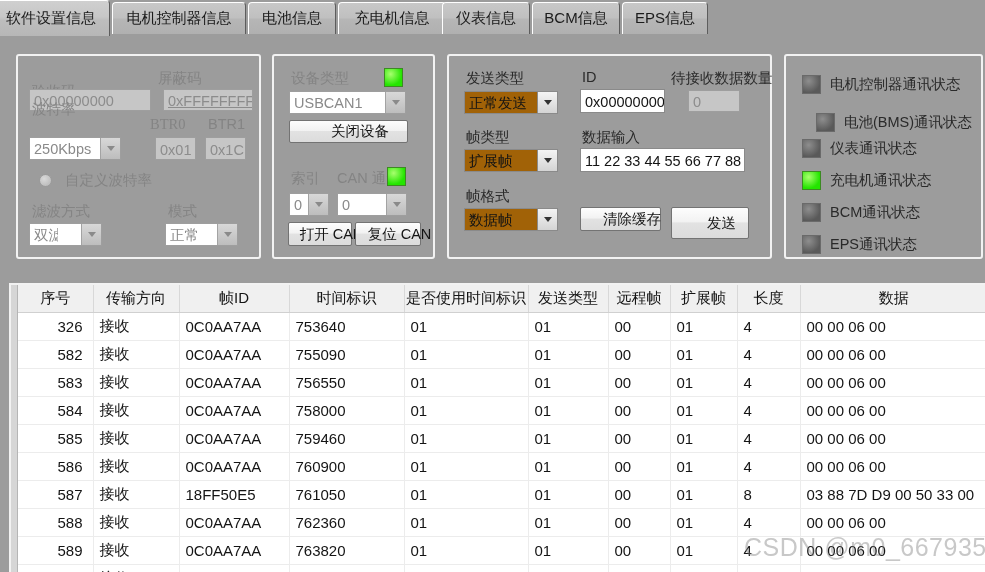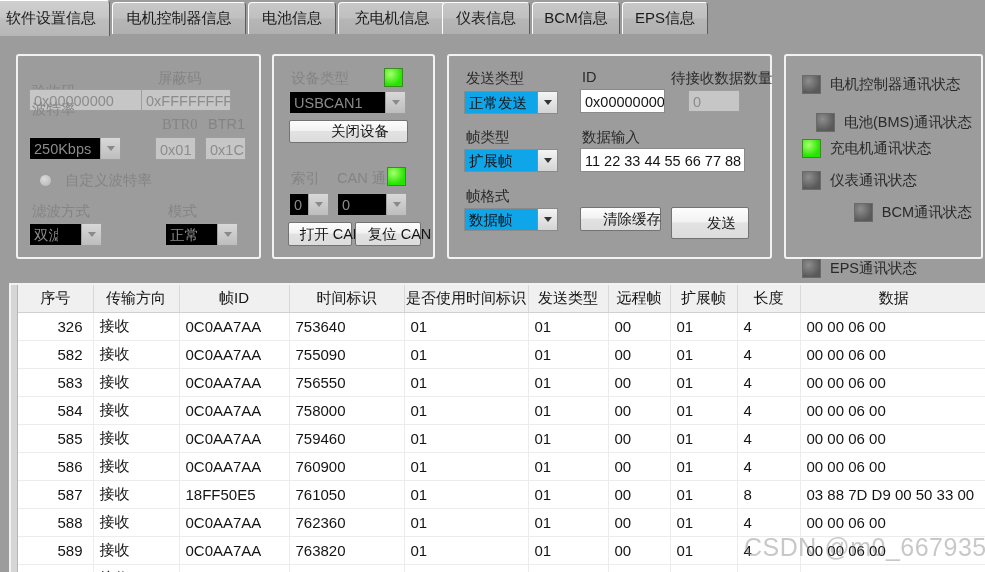--- a/index.html
+++ b/index.html
@@ -83,21 +83,21 @@
   }
   .txt.dim {
     background: #c6c6c6;
     border: 1px solid #9e9e9e;
     color: #8c8c8c;
   }
 
   .combo {
     position: absolute;
     box-sizing: border-box;
-    background: #0ea5e9;
+    background: #a16207;
     border: 1px solid #8a8a8a;
     font-size: 14.5px;
     color: #141414;
     display: flex;
     align-items: center;
     overflow: hidden;
   }
   .combo .cval {
     flex: 1;
     padding: 1px 3px 0 4px;
@@ -114,21 +114,21 @@
     justify-content: center;
   }
   .combo .carrow i {
     display: block;
     width: 0; height: 0;
     border-left: 4px solid transparent;
     border-right: 4px solid transparent;
     border-top: 5px solid #333;
   }
   .combo.dim {
-    background: #000000;
+    background: #ffffff;
     border: 1px solid #9e9e9e;
     color: #8a8a8a;
   }
   .combo.dim .carrow {
     background: linear-gradient(180deg,#d8d8d8,#bdbdbd);
     border-left: 1px solid #a3a3a3;
   }
   .combo.dim .carrow i { border-top-color: #8a8a8a; }
 
   .btn {
@@ -255,31 +255,31 @@
       <span>EPS信息</span>
     </div>
   </div>
 
 <div id="panelrow">
 
   <div class="groupbox" style="left:16px; top:18px; width:245px; height:205px;">
     <span class="lbl dim" style="left:14px; top:26px;">验收码</span>
     <div class="txt dim" style="left:11px; top:33px; width:122px; height:22px;">0x00000000</div>
     <span class="lbl dim" style="left:140px; top:13px;">屏蔽码</span>
-    <div class="txt dim" style="left:123px; top:33px; width:90px; height:22px;">0xFFFFFFFF</div>
+    <div class="txt dim" style="left:145px; top:33px; width:90px; height:22px;text-decoration:underline;">0xFFFFFFFF</div>
 
     <span class="lbl dim" style="left:14px; top:44px;">波特率</span>
     <div class="combo dim" style="left:11px; top:81px; width:92px; height:23px;">
       <span class="cval">250Kbps</span>
       <span class="carrow">
           <i></i>
         </span>
     </div>
 
-    <span class="lbl dim" style="left:144px; top:60px;font-family:Liberation Serif, serif;">BTR0</span>
+    <span class="lbl dim" style="left:132px; top:60px;font-family:Liberation Serif, serif;">BTR0</span>
     <div class="txt dim" style="left:137px; top:81px; width:41px; height:23px;">0x01</div>
     <span class="lbl dim" style="left:190px; top:60px;">BTR1</span>
     <div class="txt dim" style="left:187px; top:81px; width:41px; height:23px;">0x1C</div>
 
     <span class="radio" style="left:21px; top:118px;"></span>
     <span class="lbl dim" style="left:47px; top:115px;">自定义波特率</span>
 
     <span class="lbl dim" style="left:14px; top:146px;">滤波方式</span>
     <div class="combo dim" style="left:11px; top:167px; width:73px; height:23px;gap:23px;">
       <span class="cval">双滤波</span>
@@ -370,32 +370,32 @@
     <div id="statuslist" style="position:absolute; left:16px; top:12px;">
         <div style="display: flex; align-items: center; height: 32px;">
           <span class="led" style="position: relative; margin-right: 9px; flex: 0 0 auto;"></span>
           <span style="font-size: 14.5px; color: rgb(42, 42, 42); white-space: nowrap;">电机控制器通讯状态</span>
         </div>
         <div style="display: flex; align-items: flex-end; height: 32px; padding-left: 14px;">
           <span class="led" style="position: relative; margin-right: 9px; flex: 0 0 auto;"></span>
           <span style="font-size: 14.5px; color: rgb(42, 42, 42); white-space: nowrap;">电池(BMS)通讯状态</span>
         </div>
         <div style="display: flex; align-items: center; height: 32px;">
+          <span class="led" style="position: relative; margin-right: 9px; flex: 0 0 auto;"></span>
+          <span style="font-size: 14.5px; color: rgb(42, 42, 42); white-space: nowrap;">仪表通讯状态</span>
+        </div>
+        <div style="display: flex; align-items: center; height: 32px;">
           <span class="led on" style="position: relative; margin-right: 9px; flex: 0 0 auto;"></span>
           <span style="font-size: 14.5px; color: rgb(42, 42, 42); white-space: nowrap;">充电机通讯状态</span>
         </div>
         <div style="display: flex; align-items: center; height: 32px;">
           <span class="led" style="position: relative; margin-right: 9px; flex: 0 0 auto;"></span>
-          <span style="font-size: 14.5px; color: rgb(42, 42, 42); white-space: nowrap;">仪表通讯状态</span>
-        </div>
-        <div style="display: flex; align-items: center; height: 32px; justify-content: flex-end;">
-          <span class="led" style="position: relative; margin-right: 9px; flex: 0 0 auto;"></span>
           <span style="font-size: 14.5px; color: rgb(42, 42, 42); white-space: nowrap;">BCM通讯状态</span>
         </div>
-        <div style="display: flex; align-items: center; height: 32px; margin-top: 24px;">
+        <div style="display: flex; align-items: center; height: 32px;">
           <span class="led" style="position: relative; margin-right: 9px; flex: 0 0 auto;"></span>
           <span style="font-size: 14.5px; color: rgb(42, 42, 42); white-space: nowrap;">EPS通讯状态</span>
         </div>
       </div>
   </div>
 </div>
 
 <div id="tablewrap">
   <div id="gutter"></div>
   <table>

